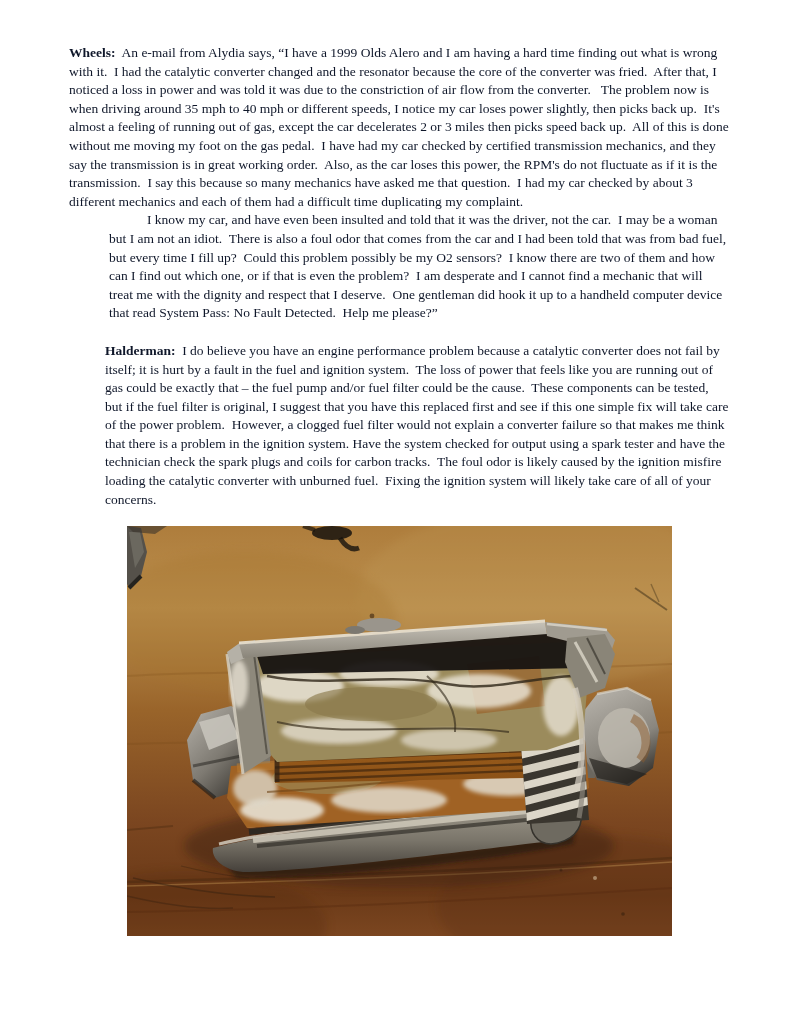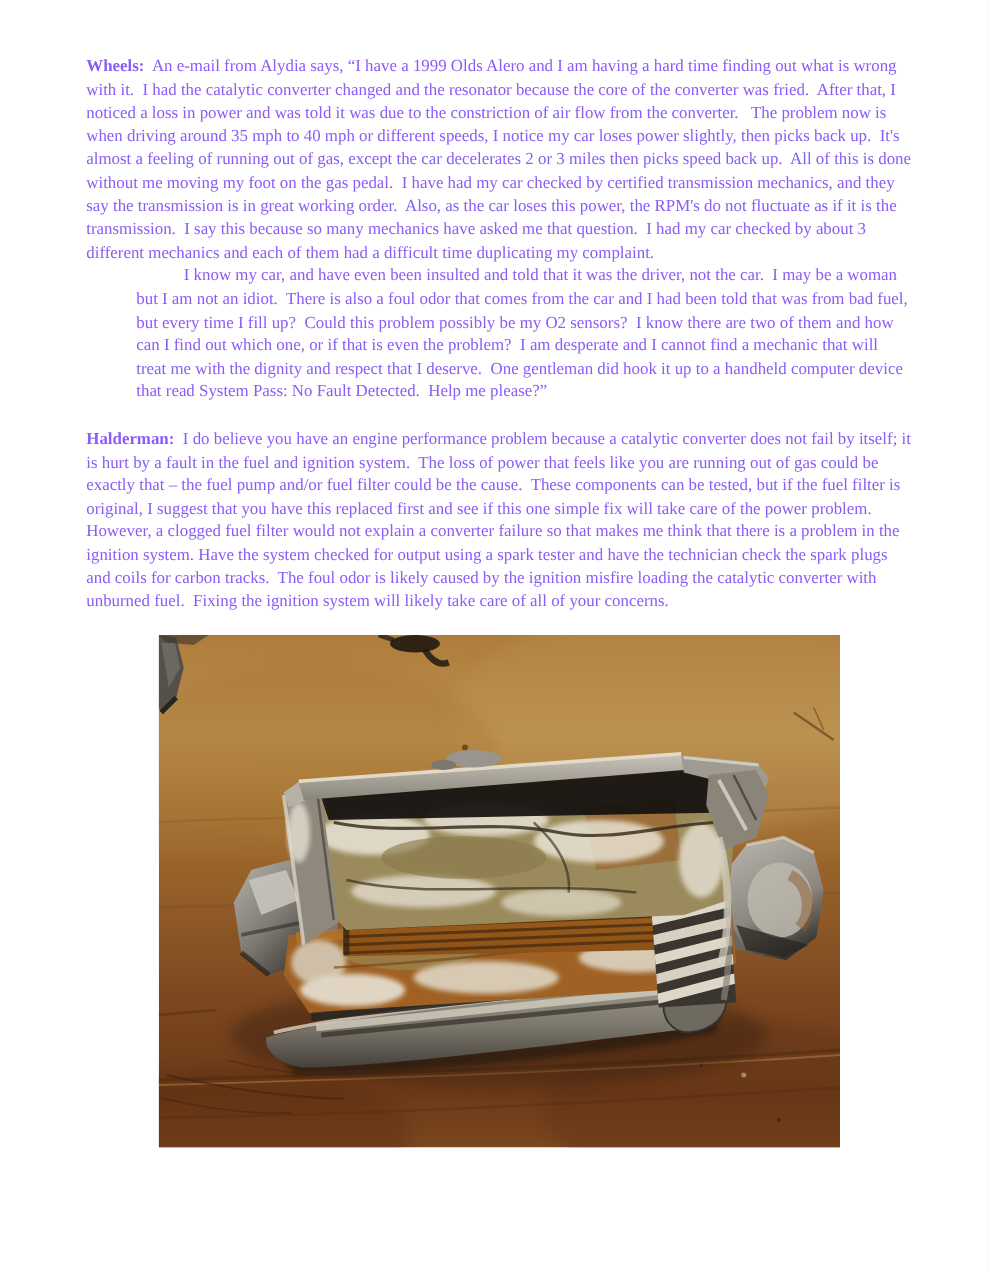--- a/index.html
+++ b/index.html
@@ -8,30 +8,30 @@
     width: 791px;
     height: 1024px;
     margin: 0 auto;
     background: #ffffff;
     overflow: hidden;
     box-sizing: border-box;
     padding: 44px 62px 0 69px;
     font-family: "Liberation Serif", "DejaVu Serif", serif;
     font-size: 13.5px;
     line-height: 18.6px;
-    color: #8b5cf6;
+    color: #0f172a;
   }
   .para {
     margin: 0;
     white-space: pre-wrap;
     text-align: left;
   }
   .para b { font-weight: bold; }
   .para.tab-indent { text-indent: 38px; margin-left: 40px; }
-  .para.block-gap { margin-top: 19px; }
+  .para.block-gap { margin-top: 19px; margin-left: 36px; }
   figure.photo-wrap {
     margin: 17px auto 0 auto;
     width: 545px;
     height: 410px;
     padding: 0;
   }
   figure.photo-wrap svg { display:block; width:545px; height:410px; }
 </style>
 </head>
 <body>

